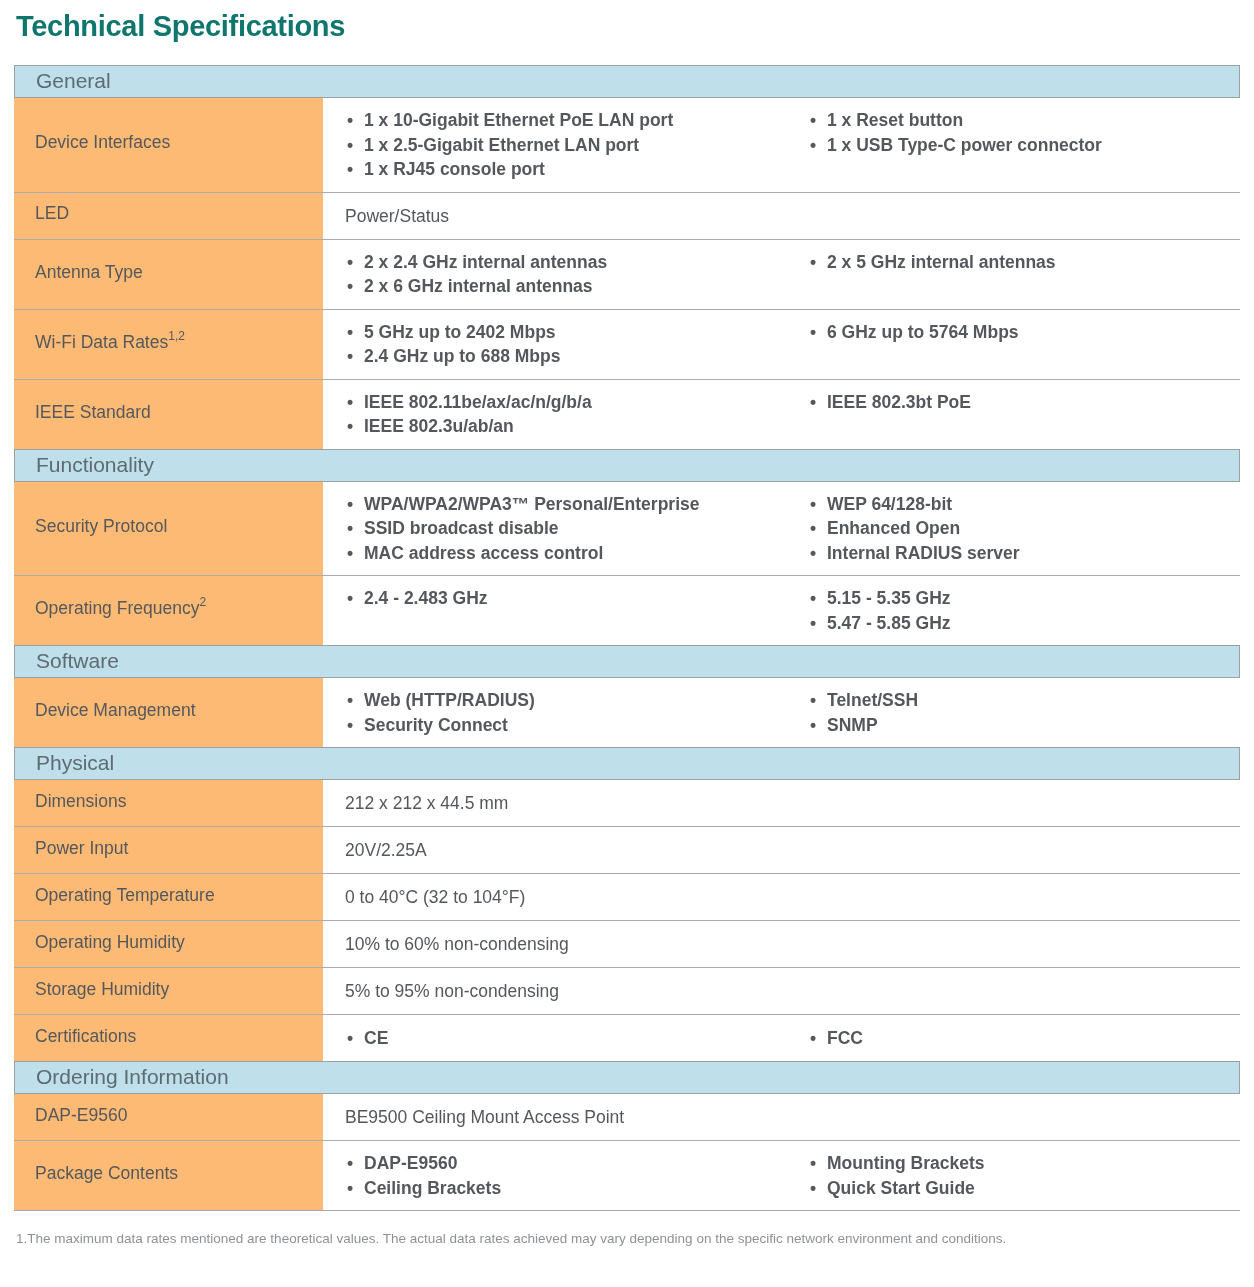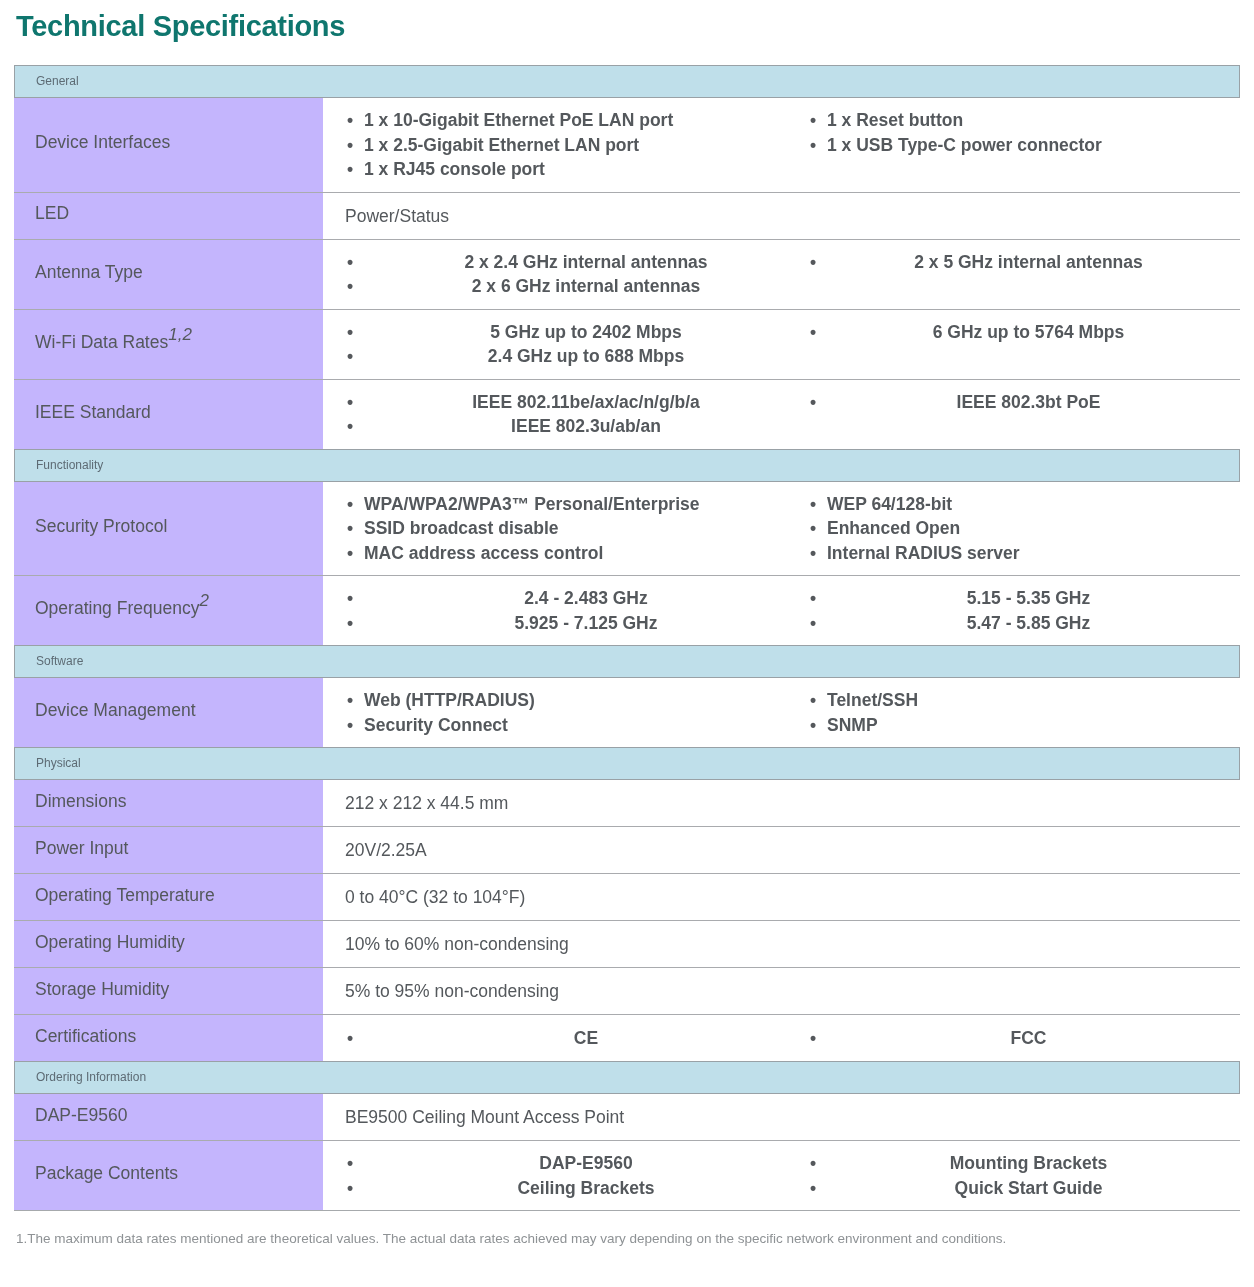--- a/index.html
+++ b/index.html
@@ -22,46 +22,45 @@
     margin: 4px 0 22px 2px;
   }
   .spec-table {
     width: 1226px;
     border-bottom: 1px solid #a6a9ac;
   }
   .section-header {
     background: #bfdfea;
     border: 1px solid #99a1a6;
     color: #5d6b74;
-    font-size: 12px;
+    font-size: 21px;
     padding: 4px 12px 5px 21px;
     line-height: 22px;
   }
   .section-header + .spec-row { border-top: none; }
   .spec-row {
     display: flex;
     width: 100%;
   }
-  .spec-row + .spec-row { border-top: 1px solid #a9abae; text-align: center; }
+  .spec-row + .spec-row { border-top: 1px solid #a9abae; }
   .row-label {
     flex: 0 0 309px;
     width: 309px;
-    background: #c4b5fd;
+    background: #fdba74;
     display: flex;
     align-items: center;
     padding: 4px 10px 8px 21px;
     font-size: 17.5px;
     line-height: 23px;
   }
   .row-label sup {
-    font-size: 17px;
+    font-size: 12px;
     line-height: 0;
     position: relative;
     top: -1px;
-    font-style: italic;
   }
   .row-value {
     flex: 1 1 auto;
     background: #ffffff;
     display: flex;
     align-items: center;
     padding: 10px 10px 10px 22px;
     font-size: 17.5px;
     min-height: 46px;
   }
@@ -199,21 +198,20 @@
         </div>
       </div>
       <div class="spec-row">
         <div class="row-label">
           <span><span>Operating Frequency</span><sup>2</sup></span>
         </div>
         <div class="row-value">
           <div class="bullet-cols">
             <ul class="bullets">
               <li>2.4 - 2.483 GHz</li>
-              <li>5.925 - 7.125 GHz</li>
             </ul>
             <ul class="bullets">
               <li>5.15 - 5.35 GHz</li>
               <li>5.47 - 5.85 GHz</li>
             </ul>
           </div>
         </div>
       </div>
       <div class="section-header"><span>Software</span></div>
       <div class="spec-row">

